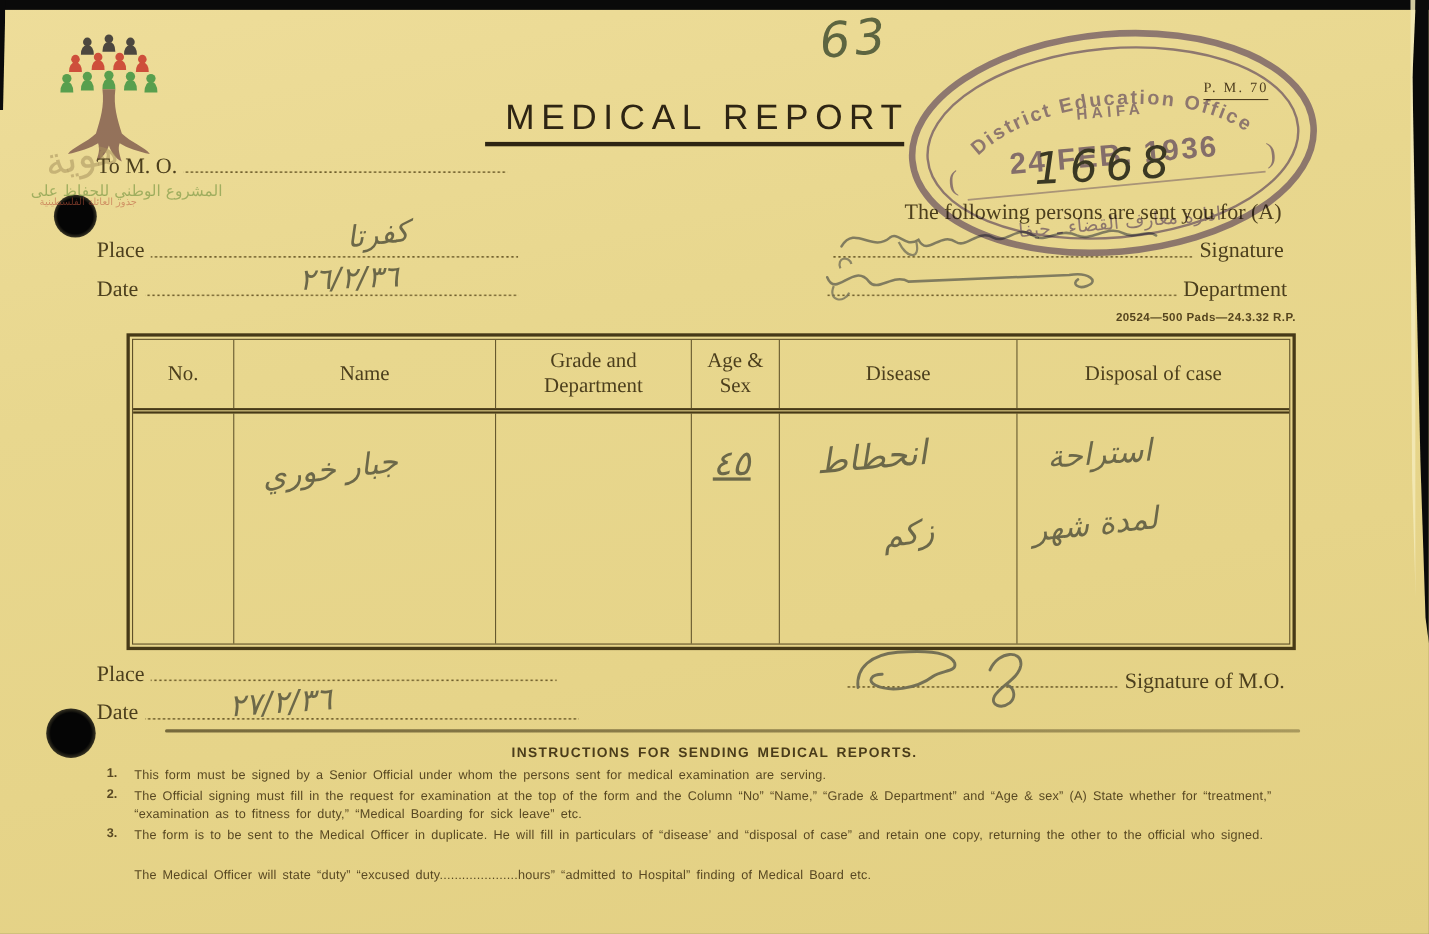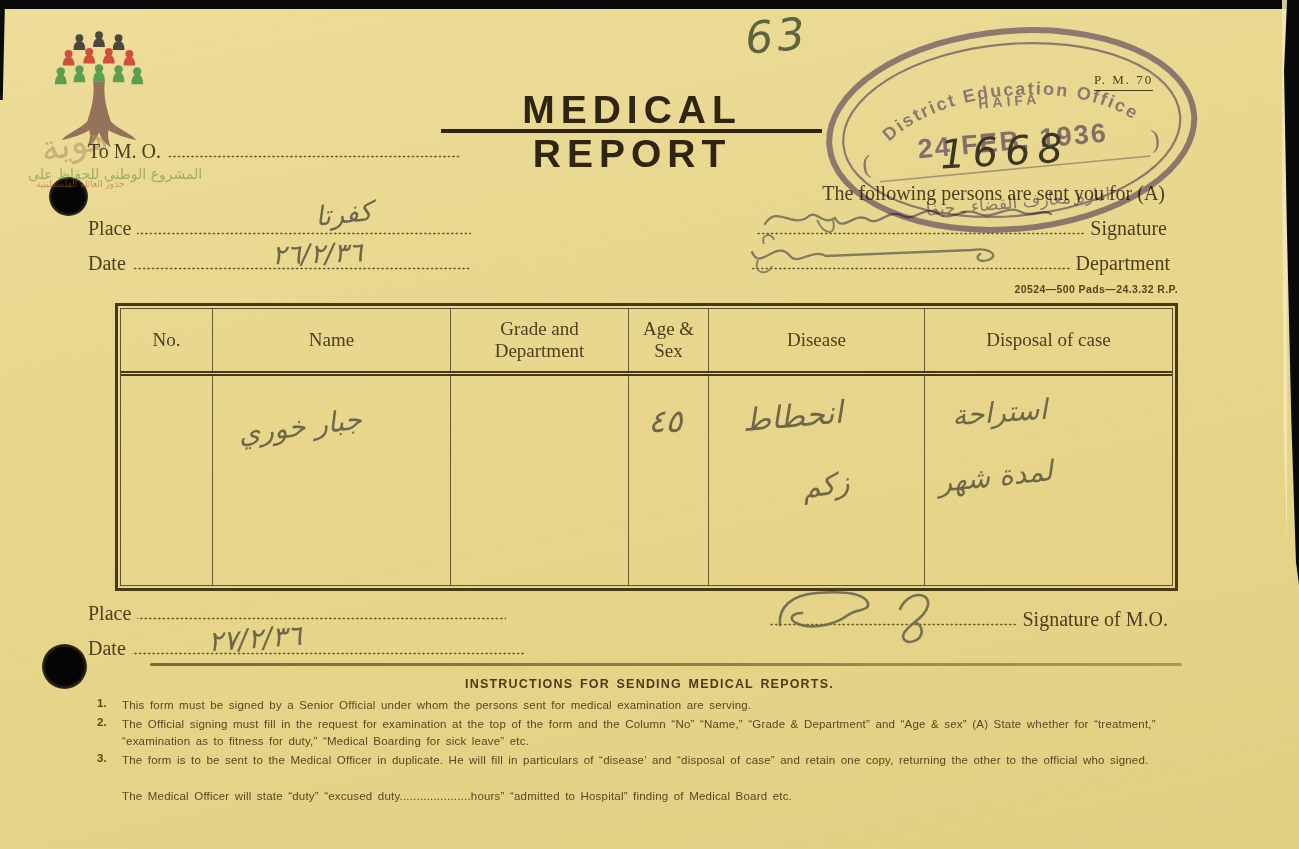--- a/index.html
+++ b/index.html
@@ -86,21 +86,21 @@
   <path fill="#8d6a56" d="M44 54 C46 70 42 82 38 95 C30 103 16 108 12 114 C22 112 34 108 40 104 C42 110 40 116 38 121 C44 118 48 112 50 106 C52 112 56 118 62 121 C60 115 58 109 60 104 C66 108 78 112 88 114 C84 108 70 103 62 95 C58 82 54 70 56 54 Z"></path>
 </svg>
 <div class="abs wm" style="left:40px;top:122px;font-size:36px;color:rgba(168,146,92,.55);transform:rotate(-12deg);font-family:'DejaVu Sans',sans-serif;">هوية</div>
 <div class="abs wm" style="left:28px;top:166px;font-size:14px;color:rgba(110,145,60,.6);font-family:'DejaVu Sans',sans-serif;">المشروع الوطني للحفاظ على</div>
 <div class="abs wm" style="left:36px;top:179px;font-size:9px;color:rgba(185,85,60,.55);font-family:'DejaVu Sans',sans-serif;">جذور العائلة الفلسطينية</div>
 
 <div class="abs hand" style="left:745px;top:10px;font-size:44px;color:#5d6540;transform:rotate(-5deg);letter-spacing:4px;">63</div>
 
 <div class="abs" style="left:1094px;top:72px;font-size:13px;letter-spacing:2px;color:#4c3b1d;border-bottom:1.5px solid #4c3b1d;padding-bottom:2px;font-family:'Liberation Serif',serif;">P. M. 70</div>
 
-<div class="abs" style="left:438px;top:88px;width:388px;text-align:center;font-family:'Liberation Sans',sans-serif;font-weight:bold;font-size:39px;letter-spacing:6px;color:#2e2513;">MEDICAL REPORT</div>
+<div class="abs" style="left:438px;top:88px;width:388px;text-align:right;font-family:'Liberation Sans',sans-serif;font-weight:normal;font-size:32px;letter-spacing:6px;color:#2e2513;">MEDICAL REPORT</div>
 <div class="abs" style="left:441px;top:129px;width:381px;height:3.5px;background:#2e2513;"></div>
 
 <div class="row" style="left:88px;top:140px;width:375px;">
   <span class="lbl">To M. O.</span>
   <span class="dot"></span>
 </div>
 <div class="row" style="left:88px;top:182px;width:1077px;flex-direction:column;">
   <span class="lbl">The following persons are sent you for (A)</span>
   <span class="dot"></span>
 </div>
@@ -170,21 +170,21 @@
       <div class="cell c-name"></div>
       <div class="cell c-grade"></div>
       <div class="cell c-age"></div>
       <div class="cell c-dis"></div>
       <div class="cell c-dsp"></div>
     </div>
   </div>
 </div>
 
 <div class="abs hand" style="left:238px;top:410px;font-size:28px;transform:rotate(-7deg);">جبار خوري</div>
-<div class="abs hand" style="left:648px;top:402px;font-size:32px;">٤٥</div>
+<div class="abs hand" style="left:648px;top:402px;font-size:32px;text-decoration:underline;">٤٥</div>
 <div class="abs hand" style="left:742px;top:398px;font-size:31px;transform:rotate(-5deg);">انحطاط</div>
 <div class="abs hand" style="left:802px;top:468px;font-size:29px;transform:rotate(-8deg);">زكم</div>
 <div class="abs hand" style="left:952px;top:396px;font-size:28px;transform:rotate(-4deg);">استراحة</div>
 <div class="abs hand" style="left:938px;top:460px;font-size:28px;transform:rotate(-6deg);">لمدة شهر</div>
 
 <div class="row" style="left:88px;top:602px;width:420px;">
   <span class="lbl">Place</span>
   <span class="dot"></span>
 </div>
 <div class="row" style="left:88px;top:637px;width:440px;">

